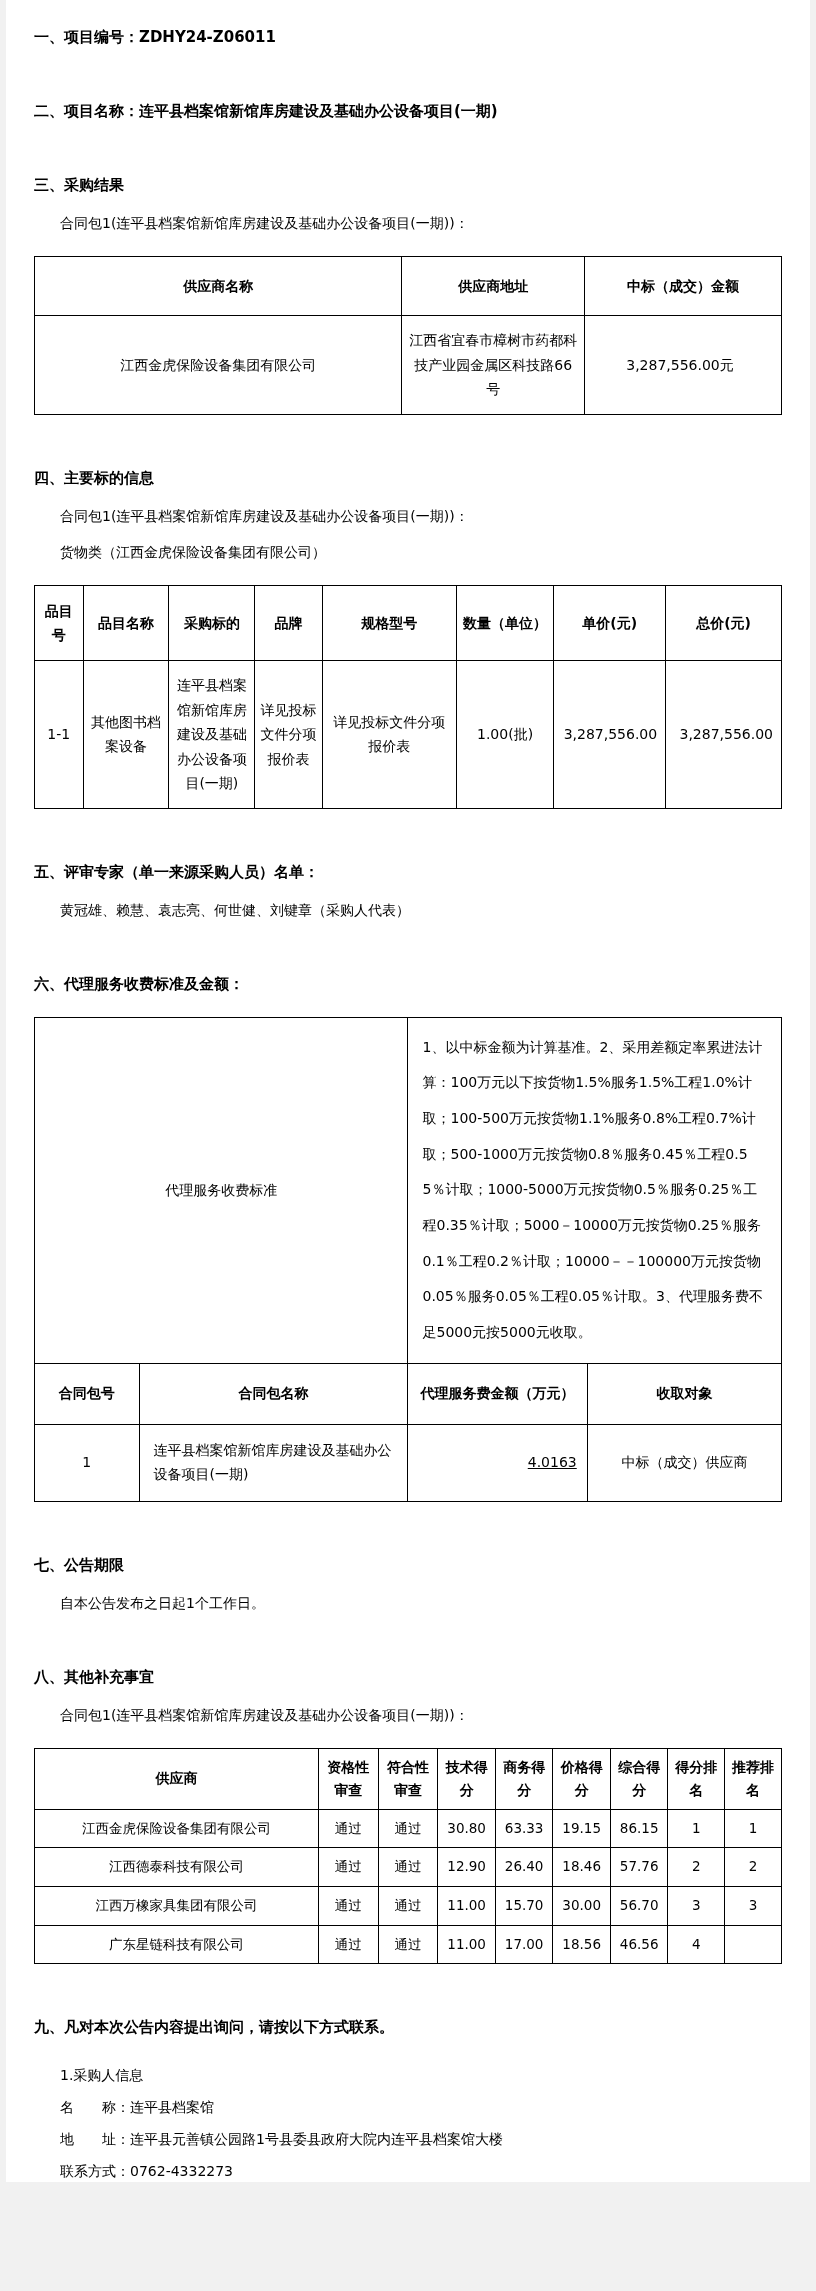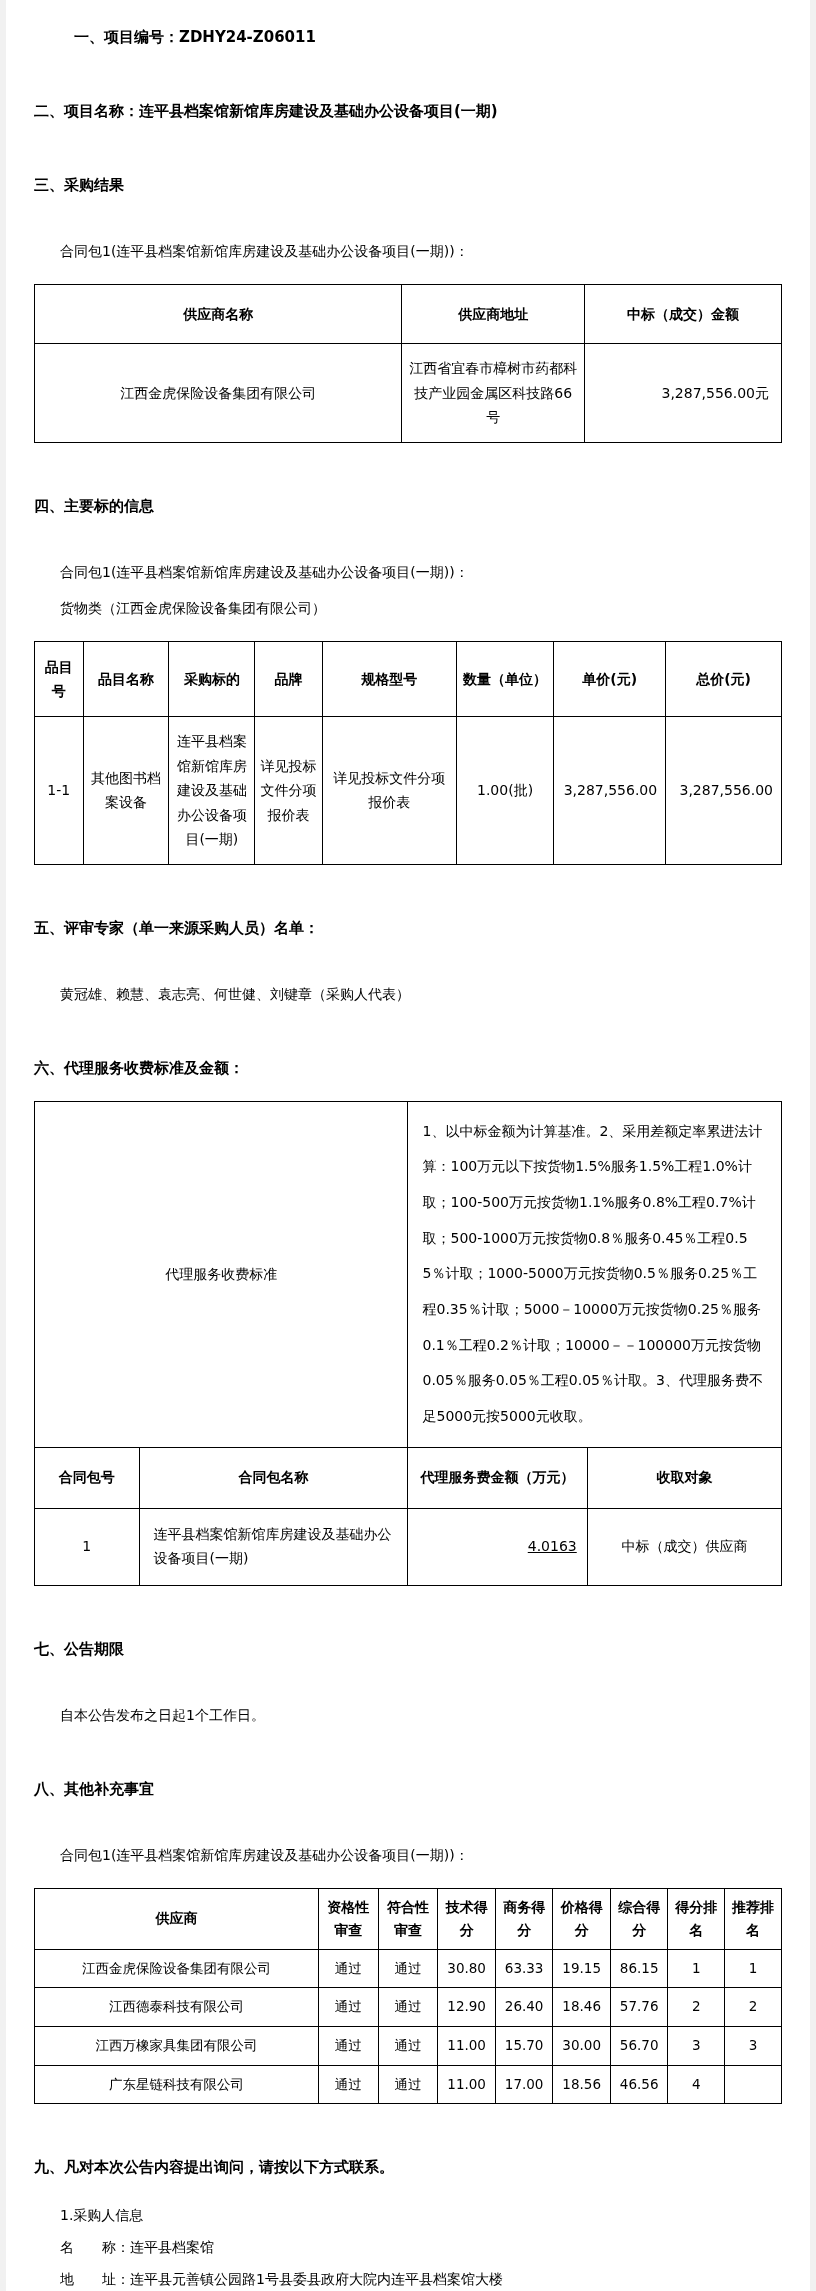--- a/index.html
+++ b/index.html
@@ -1,34 +1,34 @@
 <!DOCTYPE html>
 <html><head>
 <meta charset="utf-8">
 <style>
   html,body{margin:0;padding:0;}
   body{background:#f1f1f1;font-family:"DejaVu Sans","Liberation Sans",sans-serif;-webkit-font-smoothing:antialiased;}
   .page{width:804px;margin:0 auto;background:#ffffff;}
   .doc{padding:26px 28px 0 28px;color:#000;font-size:14px;}
   .sec-title{font-weight:bold;font-size:15px;margin:52px 0 0 0;line-height:22px;}
-  .sec-title.first{margin-top:0;margin-left:40px;}
-  .indent{margin:44px 0 0 26px;line-height:22px;}
+  .sec-title.first{margin-top:0;}
+  .indent{margin:16px 0 0 26px;line-height:22px;}
   .indent.tight{margin-top:14px;}
 
   table{border-collapse:collapse;width:100%;margin-top:22px;table-layout:fixed;}
   th,td{border:1px solid #000;text-align:center;padding:10px 6px;line-height:1.75;font-size:14px;word-break:break-all;vertical-align:middle;}
   th{font-weight:bold;margin-left:32px;}
 
   
   .t1 th{height:38px;}
   .t1 td{height:78px;}
   .t1 .col-name{width:50%;}
   .t1 .col-addr{width:24%;}
   .t1 .col-amt{width:26%;}
-  .t1 td.amt{text-align:right;padding-right:12px;}
+  .t1 td.amt{padding-right:12px;}
 
   
   .t2 th{height:58px;padding:8px 4px;}
   .t2 td{padding:12px 4px;}
   .t2 td.num{text-align:right;padding-right:8px;}
 
   
   .t3 td.fee-label{width:50%;}
   .t3 td.fee-text{width:50%;text-align:left;line-height:2.55;padding:12px 14px;}
   .t3 th{height:40px;}

